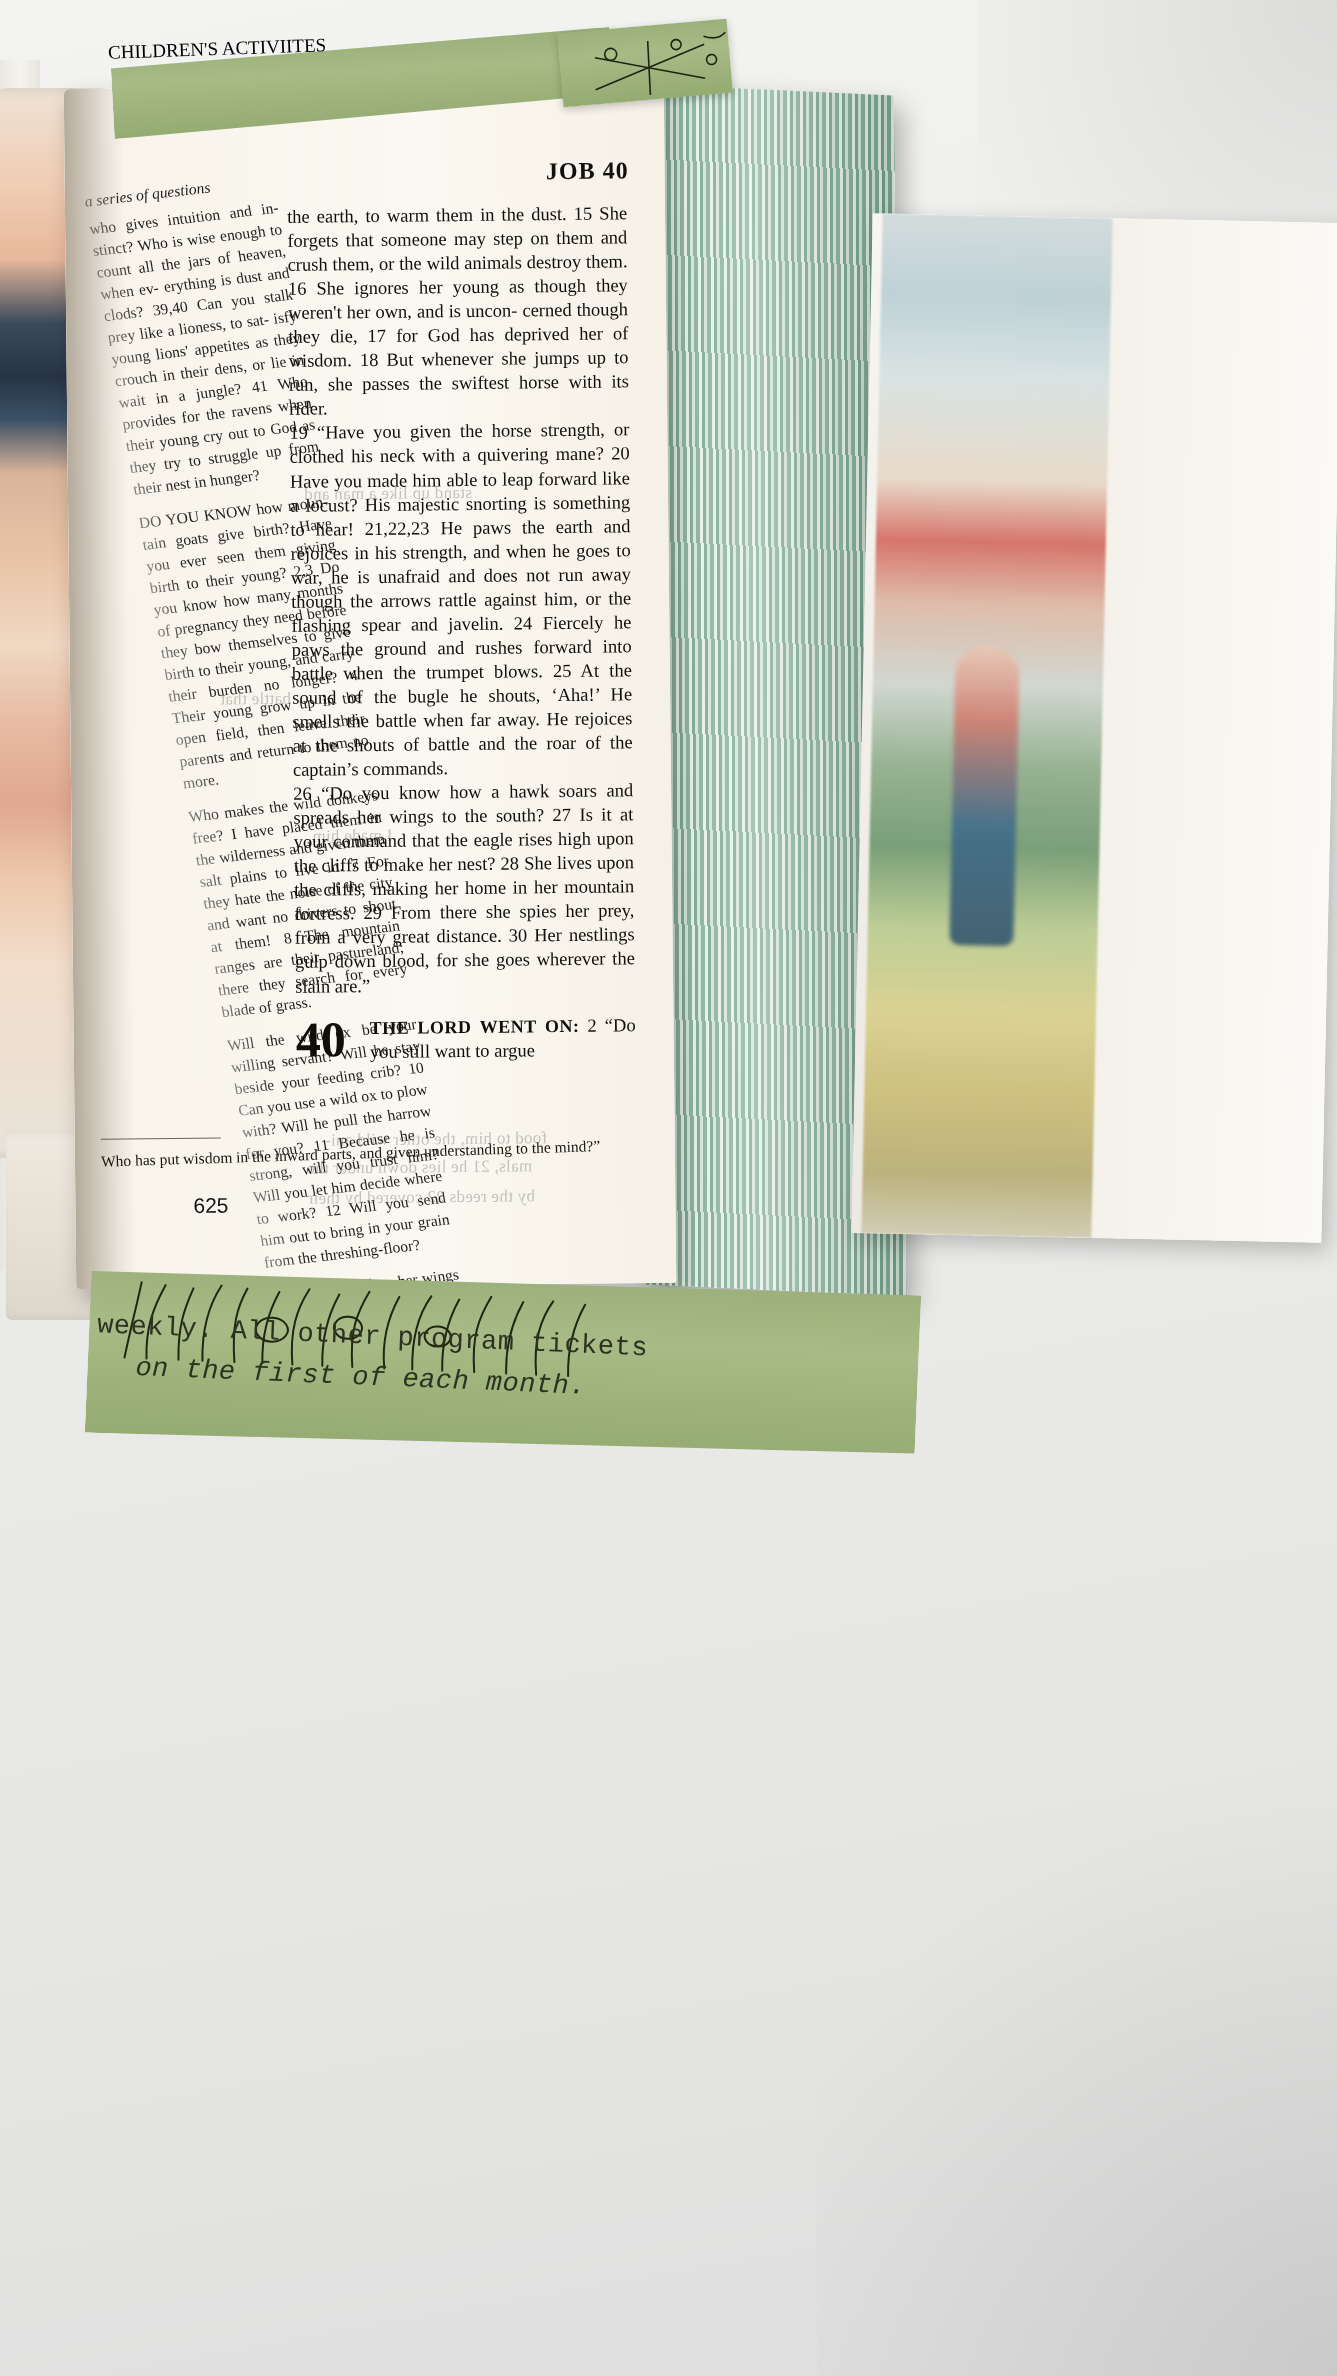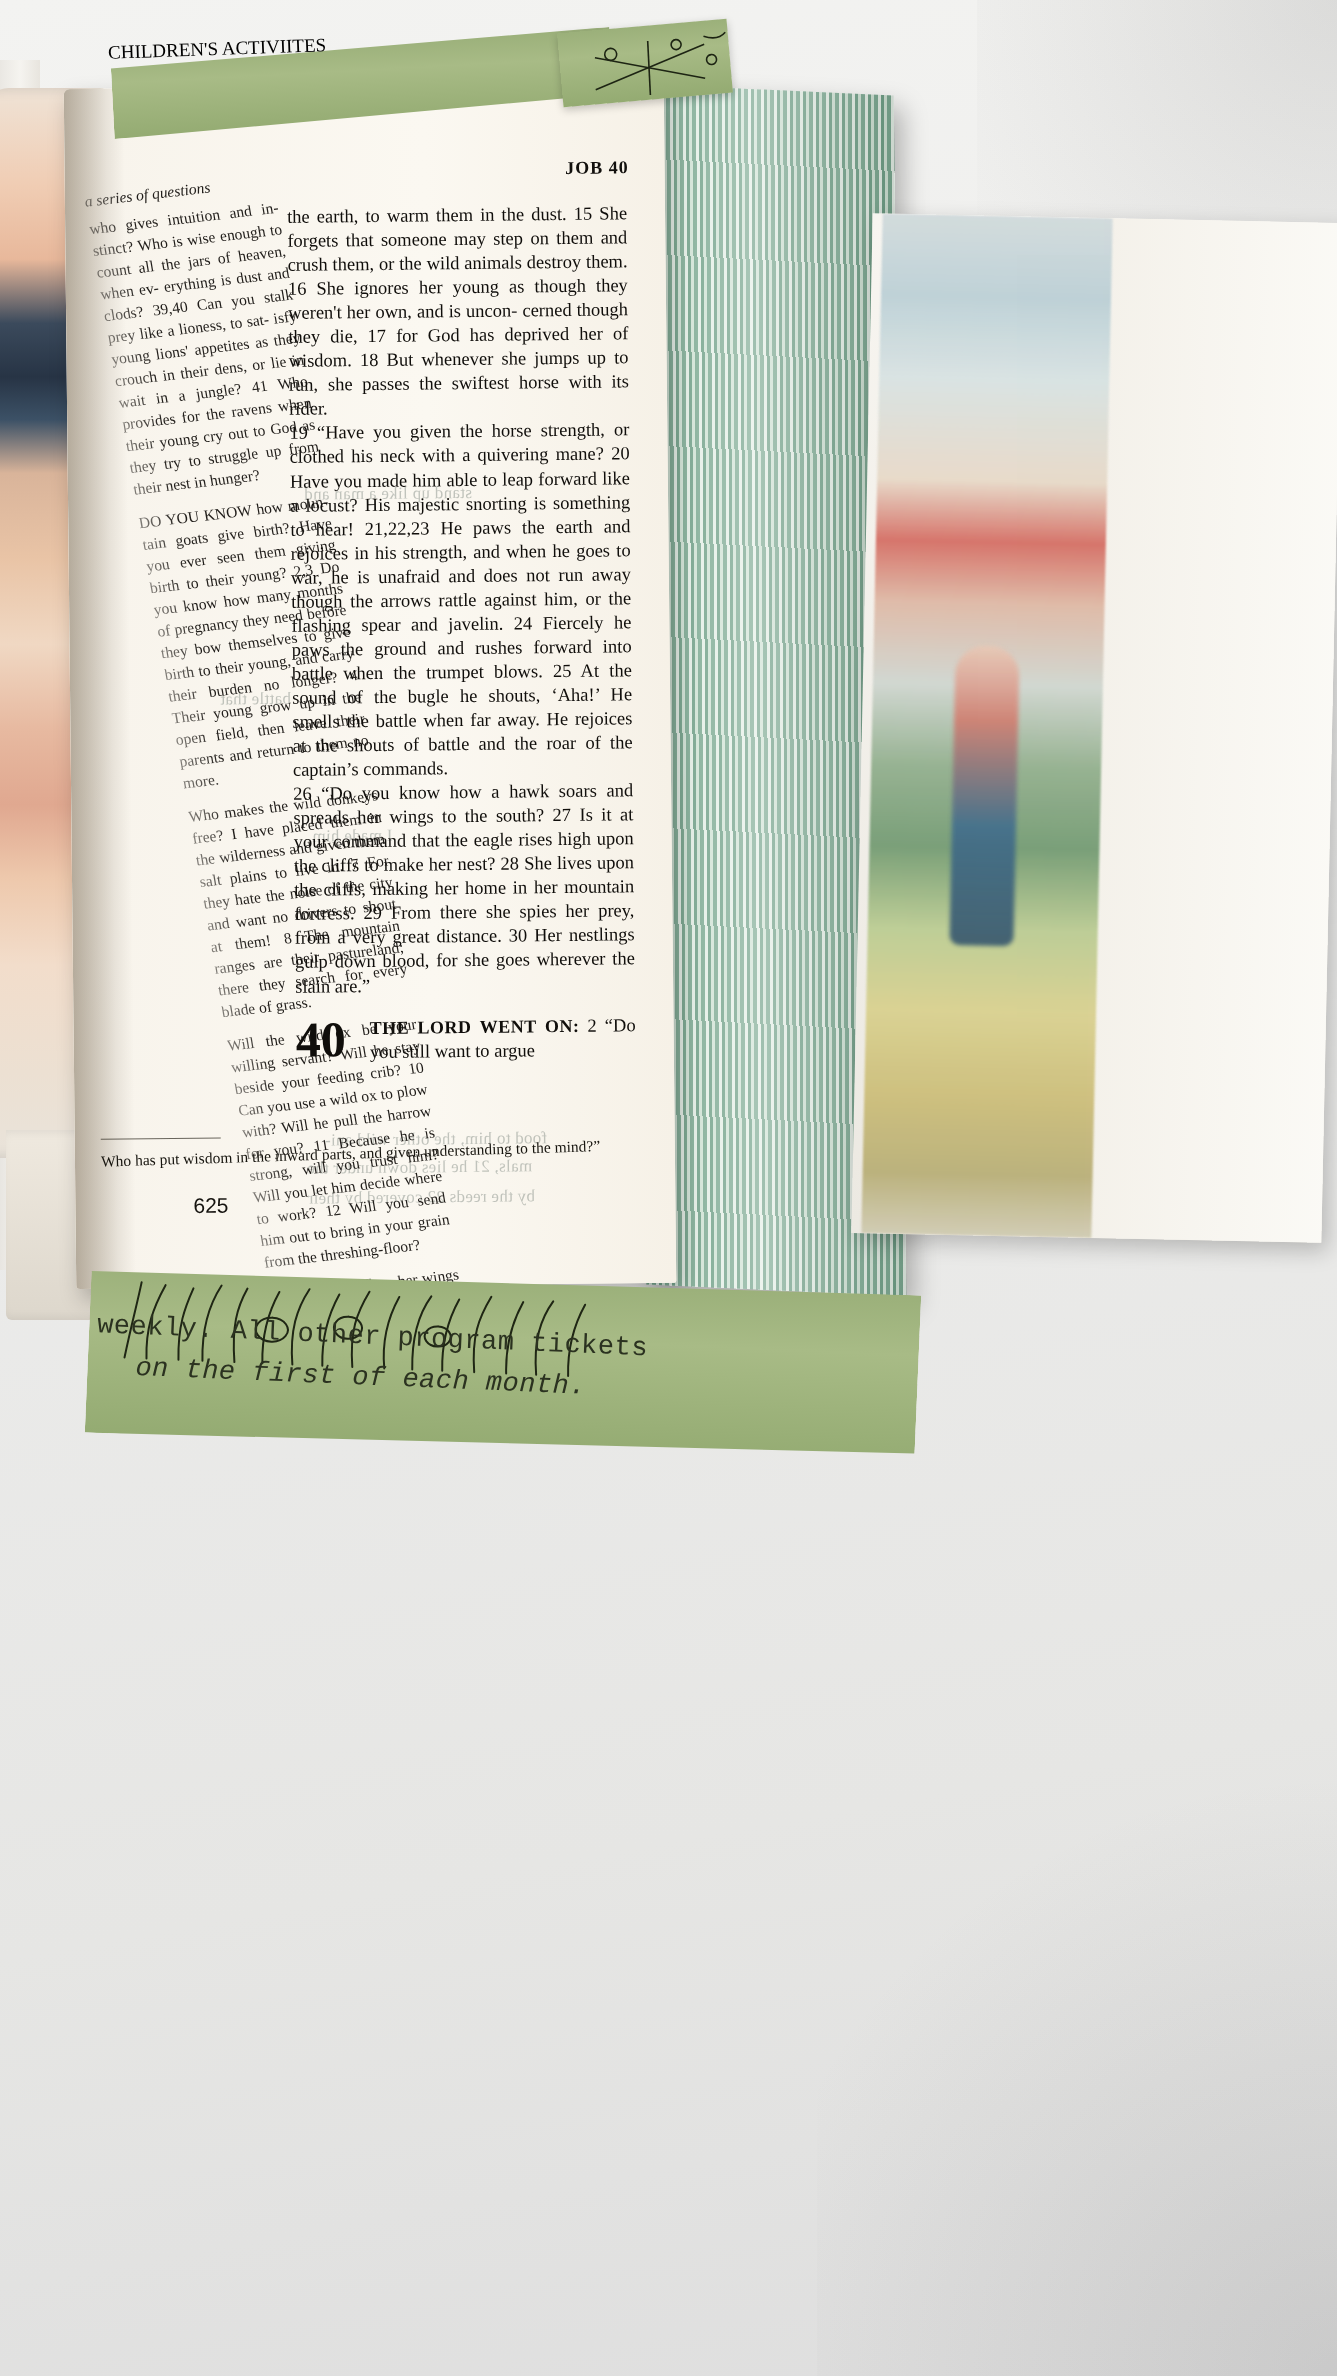--- a/index.html
+++ b/index.html
@@ -104,21 +104,21 @@
     width: 60px; height: 100%;
     background: linear-gradient(90deg, rgba(90,75,55,0.35), rgba(90,75,55,0.0));
   }
 
   
   .running-head {
     position: absolute;
     right: 36px; top: 74px;
     font-family: "Liberation Serif", serif;
     font-weight: bold;
-    font-size: 18px;
+    font-size: 24px;
     letter-spacing: 1px;
     color: #12100d;
   }
 
   
   .col-left {
     position: absolute;
     left: 18px; top: 102px;
     width: 190px;
     transform: rotate(-9deg) skewY(3deg);

